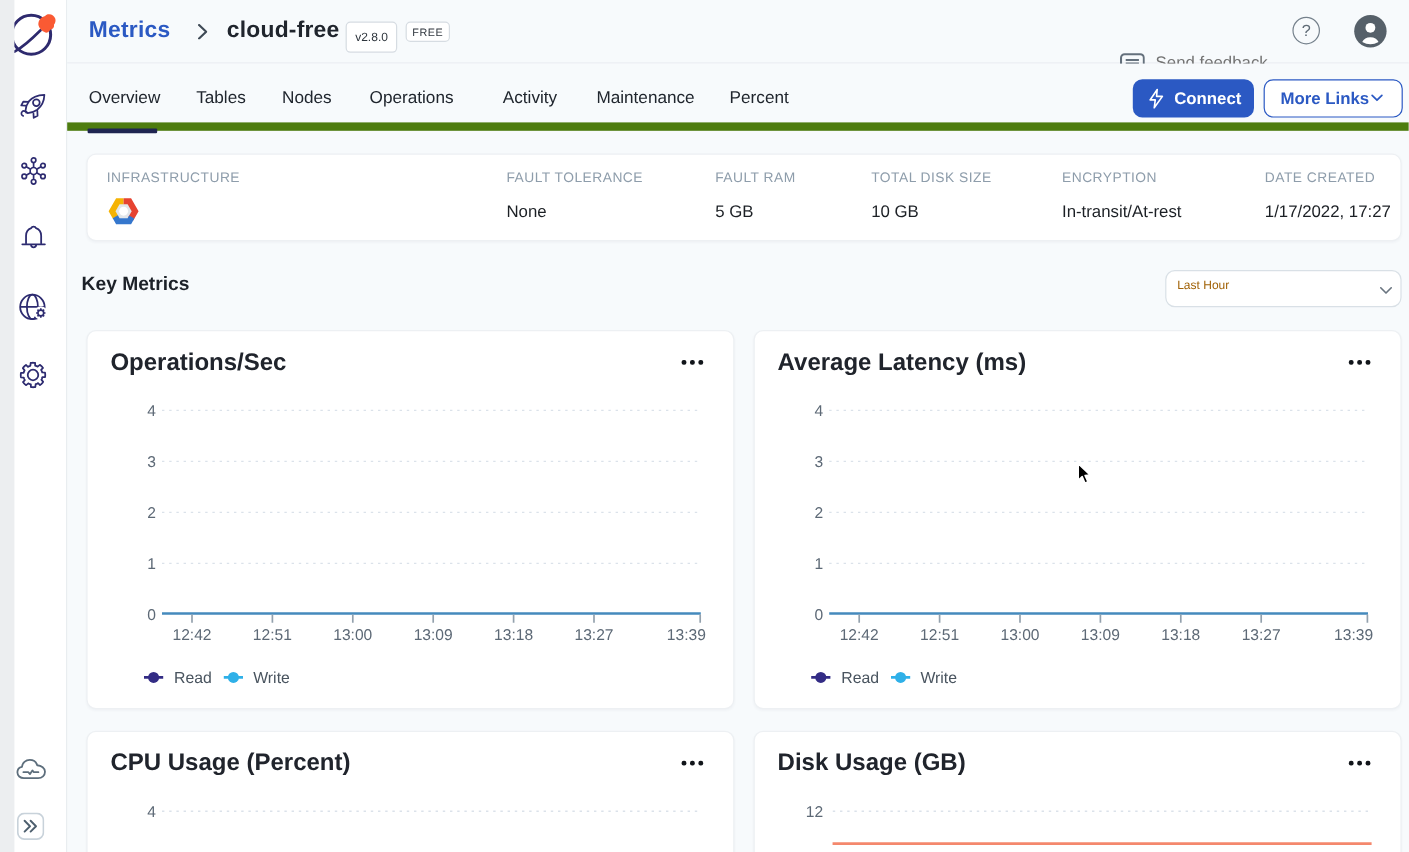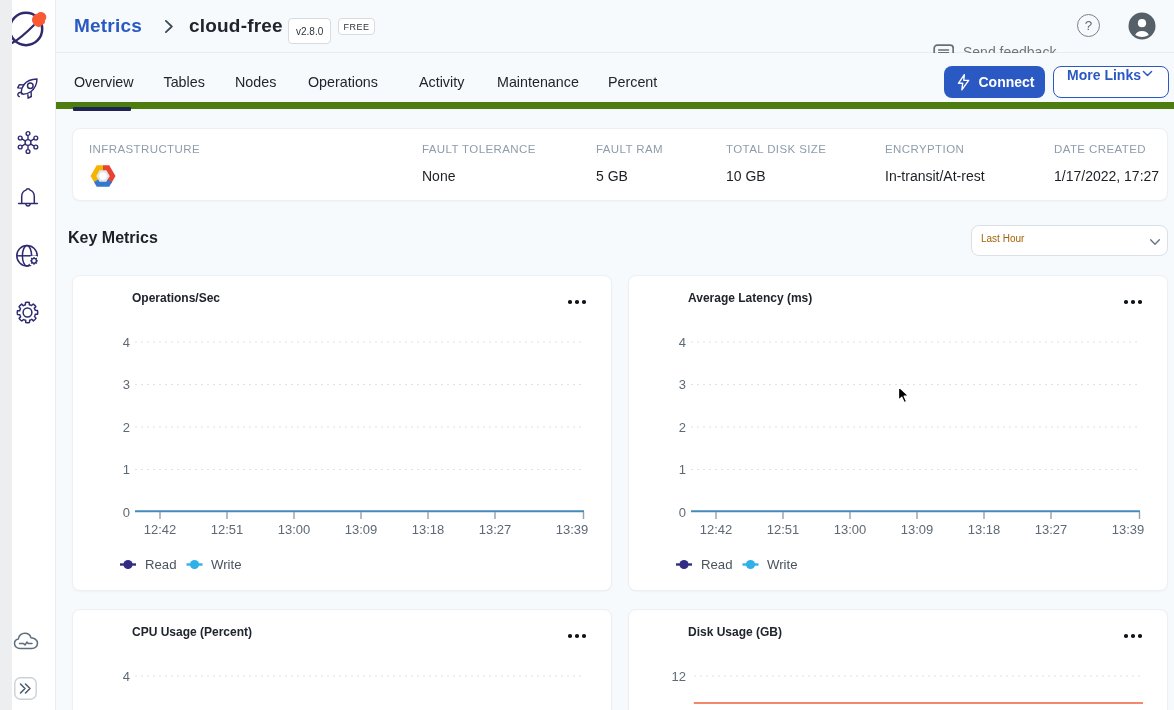--- a/index.html
+++ b/index.html
@@ -20,39 +20,39 @@
 #badge-v { left:232px; font-weight:500;}
 #badge-f { left:282px; font-size:9px; letter-spacing:0.5px; padding:0 4.5px; font-weight:500; }
 #feedback { position:absolute; left:877px; top:0; height:50px; display:flex; align-items:center; gap:9px; color:#737373; font-size:14px;margin-top:27px; }
 #qcircle { position:absolute; left:1021px; top:14px; width:23px; height:23px; border:1.5px solid #75818c; border-radius:50%; color:#5f6b76; font-size:13.5px; display:flex; align-items:center; justify-content:center; font-weight:500;}
 
 
 .tab { position:absolute; top:21px; font-size:14.3px; color:#20262e; }
 #tabs { position:absolute; left:0; top:0; width:100%; height:0; }
 #tab-underline { position:absolute; left:17px; top:54px; width:58px; height:3.5px; background:#1f2551; border-radius:1px;}
 #btn-connect { position:absolute; left:888px; top:12.5px; width:101px; height:32px; background:#2b59c3; border-radius:8px; color:#fff; font-size:14px; font-weight:bold; display:flex; align-items:center; justify-content:center; gap:7px;}
-#btn-more { position:absolute; left:996.5px; top:12.5px; width:116px; height:32px; background:#fff; border:1px solid #2b59c3; border-radius:8px; color:#2b59c3; font-size:14px; font-weight:bold; display:flex; align-items:flex-start; justify-content:center; gap:0;}
+#btn-more { position:absolute; left:996.5px; top:12.5px; width:116px; height:32px; background:#fff; border:1px solid #2b59c3; border-radius:8px; color:#2b59c3; font-size:14px; font-weight:bold; display:flex; align-items:center; justify-content:center; gap:0;}
 
 
 .card { position:absolute; background:#fff; border:1px solid #edf0f3; border-radius:8px; box-shadow:0 1px 2px rgba(16,42,67,0.03); }
 #infocard { left:72px; top:128px; width:1096px; height:73px; }
 .ilabel { position:absolute; top:14px; font-size:11.5px; letter-spacing:0.4px; color:#8e9dab;text-align:center; }
 .ival { position:absolute; top:39px; font-size:14px; color:#1c2025; }
 
 
 #keymetrics { position:absolute; left:68px; top:229px; font-size:16px; font-weight:bold; color:#1c2128; }
 #select { position:absolute; left:971px; top:225px; width:197px; height:31px; background:#fff; border:1px solid #d9e0e6; border-radius:8px; }
 #select span { position:absolute; left:9px; top:7px; font-size:10px; color:#a16207; }
 
 
 #c1 { left:72px;  top:275px; width:540px; height:315.5px; }
 #c2 { left:628px; top:275px; width:540px; height:315.5px; }
 #c3 { left:72px;  top:609px; width:540px; height:315.5px; }
 #c4 { left:628px; top:609px; width:540px; height:315.5px; }
-.ctitle { position:absolute; left:19px; top:14.5px; font-size:12px; font-weight:bold; color:#20242c;margin-left:40px; }
+.ctitle { position:absolute; left:19px; top:14.5px; font-size:20px; font-weight:bold; color:#20242c; }
 .dots { position:absolute; left:495px; top:24px; width:20px; height:4px; }
 .dots i { position:absolute; top:0; width:3.5px; height:3.5px; border-radius:50%; background:#11151a; }
 </style>
 </head>
 <body>
 <div id="sidebar">
 
   <svg class="abs" style="left:0;top:0" width="56" height="60" viewBox="0 0 56 60" fill="none">
     <circle cx="26" cy="29" r="16.2" stroke="#2e2a6e" stroke-width="2.5"></circle>
     <path d="M 33.8 25.2 C 28 31, 18.5 39.5, 12.5 42.8 C 8 45.2, 4.6 45.0, 6.2 42.2 C 7.6 39.8, 9.2 37.8, 11.2 36.0" stroke="#2e2a6e" stroke-width="2.2" stroke-linecap="round"></path>

